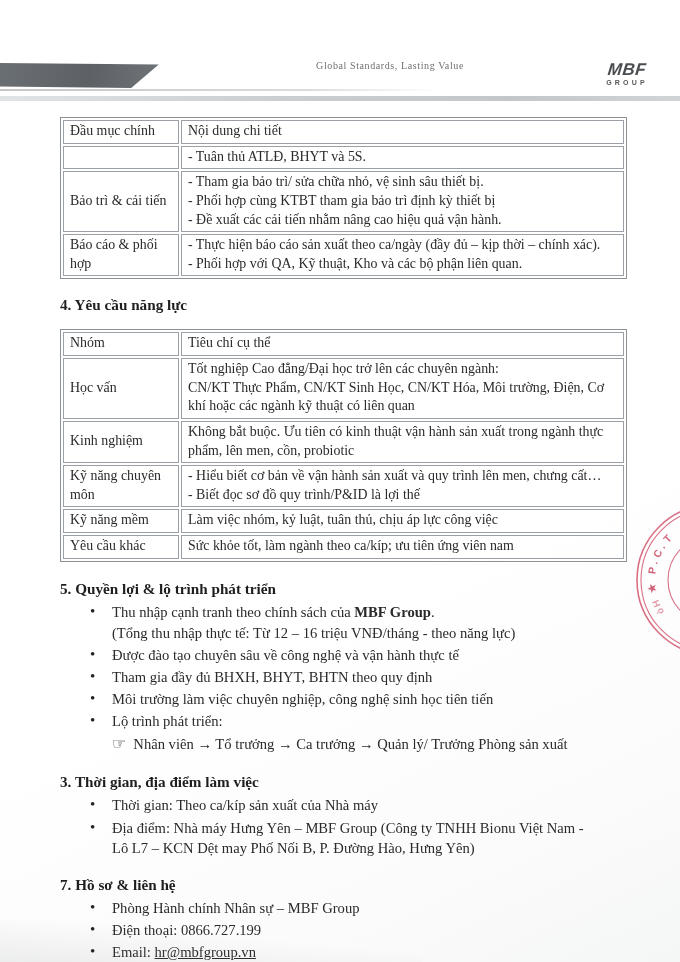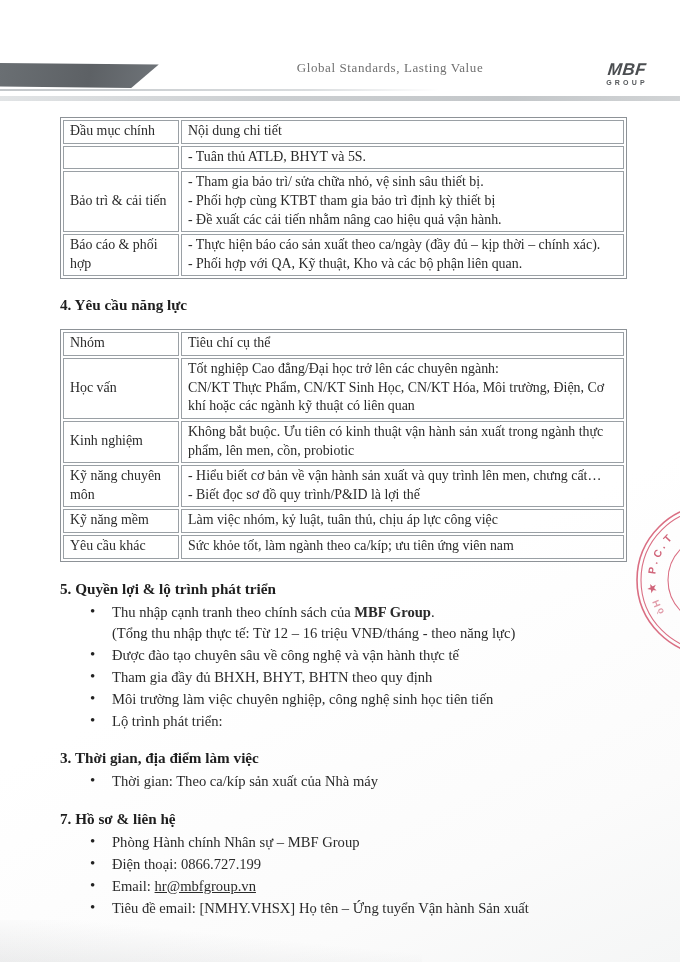--- a/index.html
+++ b/index.html
@@ -26,21 +26,21 @@
     background:linear-gradient(to right,#c3c7ca,#d9dcde 70%,rgba(230,232,233,0));
   }
   .head-band {
     position:absolute; left:0; top:96px; width:680px; height:5px;
     background:linear-gradient(to right,#dcdfe1 0%, #c2c6c9 40%, #b9bdc0 75%, #c9ccce 100%);
     opacity:0.85;
   }
   .slogan {
     position:absolute; left:110px; top:60px; width:560px;
     text-align:center;
-    font-size:13px; color:#6f6f6f; letter-spacing:0.6px;
+    font-size:10px; color:#6f6f6f; letter-spacing:0.6px;
   }
   .logo {
     position:absolute; left:592px; top:61px; width:70px; text-align:center;
     color:#4b4e51; font-family:"Liberation Sans", sans-serif;
   }
   .logo-mbf {
     font-style:italic; font-weight:bold; font-size:17px; line-height:17px;
     letter-spacing:0.5px; transform:skewX(-6deg);
   }
   .logo-group {
@@ -195,25 +195,32 @@
     <div class="sec-title">5. Quyền lợi &amp; lộ trình phát triển</div>
     <ul class="blist">
       <li>
         <span>Thu nhập cạnh tranh theo chính sách của </span><b class="inlinebold">MBF Group</b><span>.</span>
         <div class="subline">(Tổng thu nhập thực tế: Từ 12 – 16 triệu VNĐ/tháng - theo năng lực)</div>
       </li>
       <li>Được đào tạo chuyên sâu về công nghệ và vận hành thực tế</li>
       <li>Tham gia đầy đủ BHXH, BHYT, BHTN theo quy định</li>
       <li>Môi trường làm việc chuyên nghiệp, công nghệ sinh học tiên tiến</li>
       <li>Lộ trình phát triển:</li>
+      <li class="nobullet">
+        <span class="hand">☞</span><span>Nhân viên → Tổ trưởng → Ca trưởng → Quản lý/ Trưởng Phòng sản xuất</span>
+      </li>
     </ul>
 
     <div class="sec-title">3. Thời gian, địa điểm làm việc</div>
     <ul class="blist">
       <li>Thời gian: Theo ca/kíp sản xuất của Nhà máy</li>
+      <li>
+        <div>Địa điểm: Nhà máy Hưng Yên – MBF Group (Công ty TNHH Bionu Việt Nam -</div>
+        <div>Lô L7 – KCN Dệt may Phố Nối B, P. Đường Hào, Hưng Yên)</div>
+      </li>
     </ul>
 
     <div class="sec-title">7. Hồ sơ &amp; liên hệ</div>
     <ul class="blist">
       <li>Phòng Hành chính Nhân sự – MBF Group</li>
       <li>Điện thoại: 0866.727.199</li>
       <li>
         <span>Email: </span><span class="email">hr@mbfgroup.vn</span>
       </li>
       <li>Tiêu đề email: [NMHY.VHSX] Họ tên – Ứng tuyển Vận hành Sản xuất</li>

